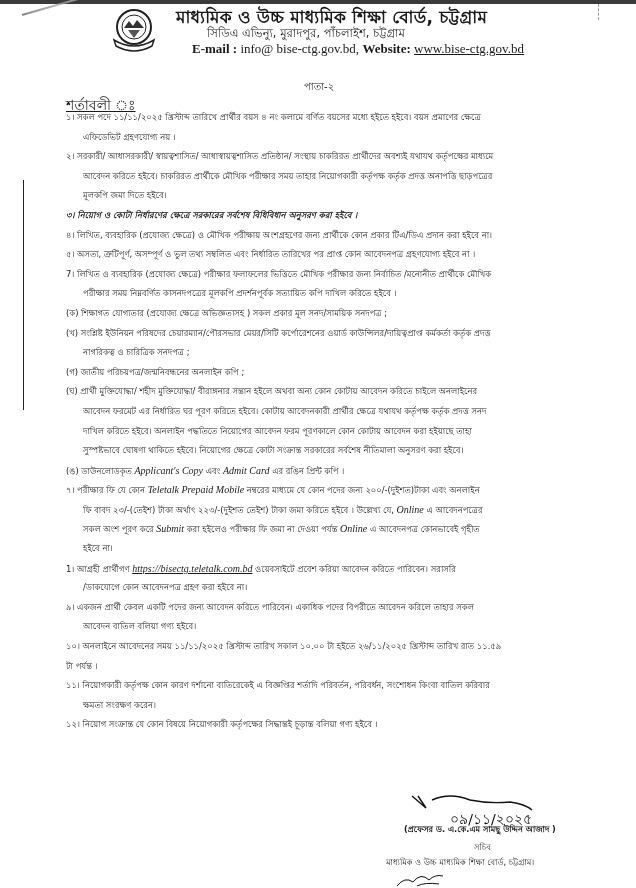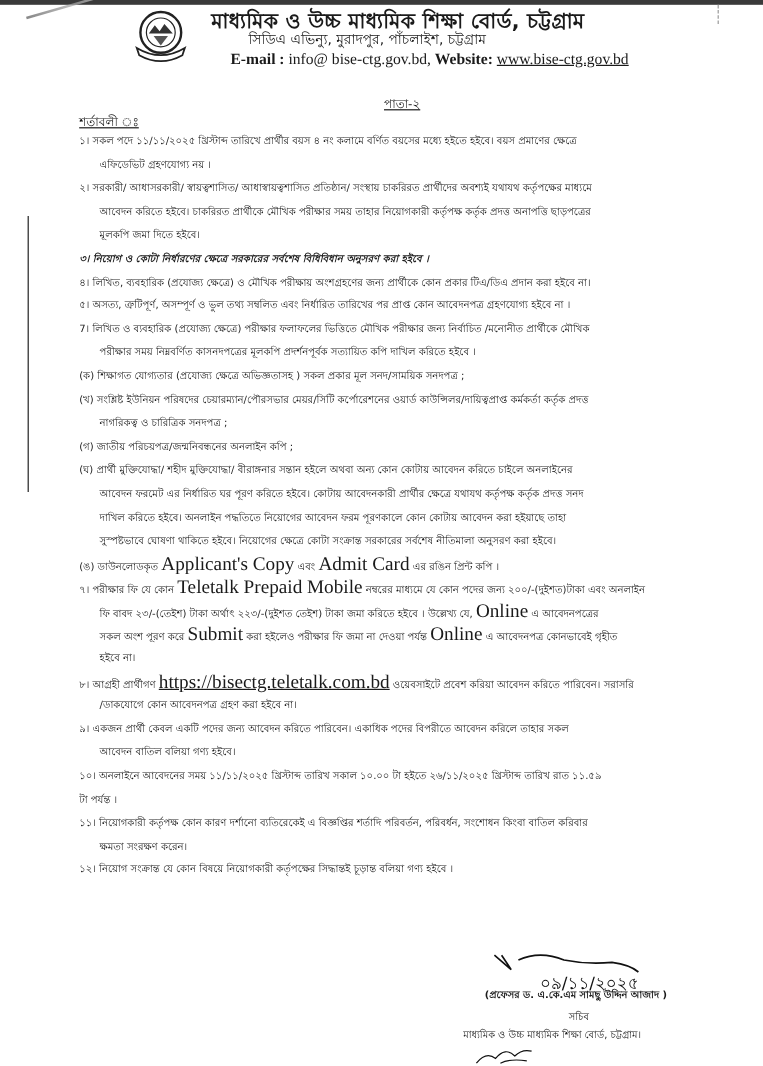--- a/index.html
+++ b/index.html
@@ -12,26 +12,26 @@
   .corner-streak { position: absolute; left: 22px; top: 14px; width: 70px; height: 2px; background: linear-gradient(90deg,#555,#ddd); transform: rotate(-16deg); transform-origin: left; opacity: .7; }
   .left-line { position: absolute; left: 23px; top: 180px; width: 1px; height: 230px; background: #222; }
   .right-tick { position: absolute; left: 598px; top: 4px; width: 1px; height: 16px; border-left: 1px dashed #999; }
   .header { position: absolute; left: 0; top: 0; width: 536px; height: 64px; text-decoration: underline; }
   .logo { position: absolute; left: 110px; top: 6px; width: 48px; height: 46px; }
   .title { position: absolute; left: 176px; top: 4px; font-size: 17px; font-weight: bold; letter-spacing: .2px; white-space: nowrap; }
   .address { position: absolute; left: 207px; top: 25px; font-size: 11.5px; white-space: nowrap; }
   .contact { position: absolute; left: 192px; top: 41px; font-family: "Liberation Serif", serif; font-size: 13px; white-space: nowrap; }
   .contact b { font-weight: bold; }
   .contact .link { text-decoration: underline; }
-  .page-no { position: absolute; left: 320px; top: 79px; font-size: 10px; text-decoration: underline; }
-  .conditions-title { position: absolute; left: 66px; top: 94px; font-size: 10px; text-decoration: underline; }
+  .page-no { position: absolute; left: 304px; top: 79px; font-size: 10px; }
+  .conditions-title { position: absolute; left: 66px; top: 94px; font-size: 14px; text-decoration: underline; }
   .body-text { position: absolute; left: 66px; top: 108px; width: 500px; font-size: 8.4px; line-height: 19.6px; }
   .line { white-space: nowrap; height: 19.6px; overflow: visible; }
   .ind { padding-left: 17px; }
-  .latin { font-family: "Liberation Serif", serif; font-size: 16px; }
+  .latin { font-family: "Liberation Serif", serif; font-size: 10px; font-style: italic; }
   .u { text-decoration: underline; }
   .bold { font-weight: bold; font-style: italic; }
   .sig-scribble { position: absolute; left: 410px; top: 790px; width: 130px; height: 40px; }
   .sig-name { position: absolute; left: 404px; top: 823px; font-size: 8.2px; white-space: nowrap; font-weight: bold; }
   .sig-title { position: absolute; left: 474px; top: 841px; font-size: 8.2px; }
   .sig-org { position: absolute; left: 386px; top: 856px; font-size: 8.2px; white-space: nowrap; }
   .initial { position: absolute; left: 395px; top: 870px; width: 60px; height: 18px; }
 </style>
 </head>
 <body>
@@ -79,21 +79,21 @@
   <div class="line">(গ) জাতীয় পরিচয়পত্র/জন্মনিবন্ধনের অনলাইন কপি ;</div>
   <div class="line">(ঘ) প্রার্থী মুক্তিযোদ্ধা/ শহীদ মুক্তিযোদ্ধা/ বীরাঙ্গনার সন্তান হইলে অথবা অন্য কোন কোটায় আবেদন করিতে চাইলে অনলাইনের</div>
   <div class="line ind">আবেদন ফরমেট এর নির্ধারিত ঘর পূরণ করিতে হইবে। কোটায় আবেদনকারী প্রার্থীর ক্ষেত্রে যথাযথ কর্তৃপক্ষ কর্তৃক প্রদত্ত সনদ</div>
   <div class="line ind">দাখিল করিতে হইবে। অনলাইন পদ্ধতিতে নিয়োগের আবেদন ফরম পূরণকালে কোন কোটায় আবেদন করা হইয়াছে তাহা</div>
   <div class="line ind">সুস্পষ্টভাবে ঘোষণা থাকিতে হইবে। নিয়োগের ক্ষেত্রে কোটা সংক্রান্ত সরকারের সর্বশেষ নীতিমালা অনুসরণ করা হইবে।</div>
   <div class="line"><span>(ঙ) ডাউনলোডকৃত </span><span class="latin">Applicant's Copy</span><span> এবং </span><span class="latin">Admit Card</span><span> এর রঙিন প্রিন্ট কপি ।</span></div>
   <div class="line"><span>৭। পরীক্ষার ফি যে কোন </span><span class="latin">Teletalk Prepaid Mobile</span><span> নম্বরের মাধ্যমে যে কোন পদের জন্য ২০০/-(দুইশত)টাকা এবং অনলাইন</span></div>
   <div class="line ind"><span>ফি বাবদ ২৩/-(তেইশ) টাকা অর্থাৎ ২২৩/-(দুইশত তেইশ) টাকা জমা করিতে হইবে । উল্লেখ্য যে, </span><span class="latin">Online</span><span> এ আবেদনপত্রের</span></div>
   <div class="line ind"><span>সকল অংশ পূরণ করে </span><span class="latin">Submit</span><span> করা হইলেও পরীক্ষার ফি জমা না দেওয়া পর্যন্ত </span><span class="latin">Online</span><span> এ আবেদনপত্র কোনভাবেই গৃহীত</span></div>
   <div class="line ind">হইবে না।</div>
-  <div class="line"><span>৮। আগ্রহী প্রার্থীগণ </span><span class="latin u">https://bisectg.teletalk.com.bd</span><span> ওয়েবসাইটে প্রবেশ করিয়া আবেদন করিতে পারিবেন। সরাসরি</span></div>
+  <div class="line"><span>1। আগ্রহী প্রার্থীগণ </span><span class="latin u">https://bisectg.teletalk.com.bd</span><span> ওয়েবসাইটে প্রবেশ করিয়া আবেদন করিতে পারিবেন। সরাসরি</span></div>
   <div class="line ind">/ডাকযোগে কোন আবেদনপত্র গ্রহণ করা হইবে না।</div>
   <div class="line">৯। একজন প্রার্থী কেবল একটি পদের জন্য আবেদন করিতে পারিবেন। একাধিক পদের বিপরীতে আবেদন করিলে তাহার সকল</div>
   <div class="line ind">আবেদন বাতিল বলিয়া গণ্য হইবে।</div>
   <div class="line">১০। অনলাইনে আবেদনের সময় ১১/১১/২০২৫ খ্রিস্টাব্দ তারিখ সকাল ১০.০০ টা হইতে ২৬/১১/২০২৫ খ্রিস্টাব্দ তারিখ রাত ১১.৫৯</div>
   <div class="line">টা পর্যন্ত ।</div>
   <div class="line">১১। নিয়োগকারী কর্তৃপক্ষ কোন কারণ দর্শানো ব্যতিরেকেই এ বিজ্ঞপ্তির শর্তাদি পরিবর্তন, পরিবর্ধন, সংশোধন কিংবা বাতিল করিবার</div>
   <div class="line ind">ক্ষমতা সংরক্ষণ করেন।</div>
   <div class="line">১২। নিয়োগ সংক্রান্ত যে কোন বিষয়ে নিয়োগকারী  কর্তৃপক্ষের সিদ্ধান্তই চূড়ান্ত বলিয়া গণ্য হইবে ।</div>
 </div>
 

